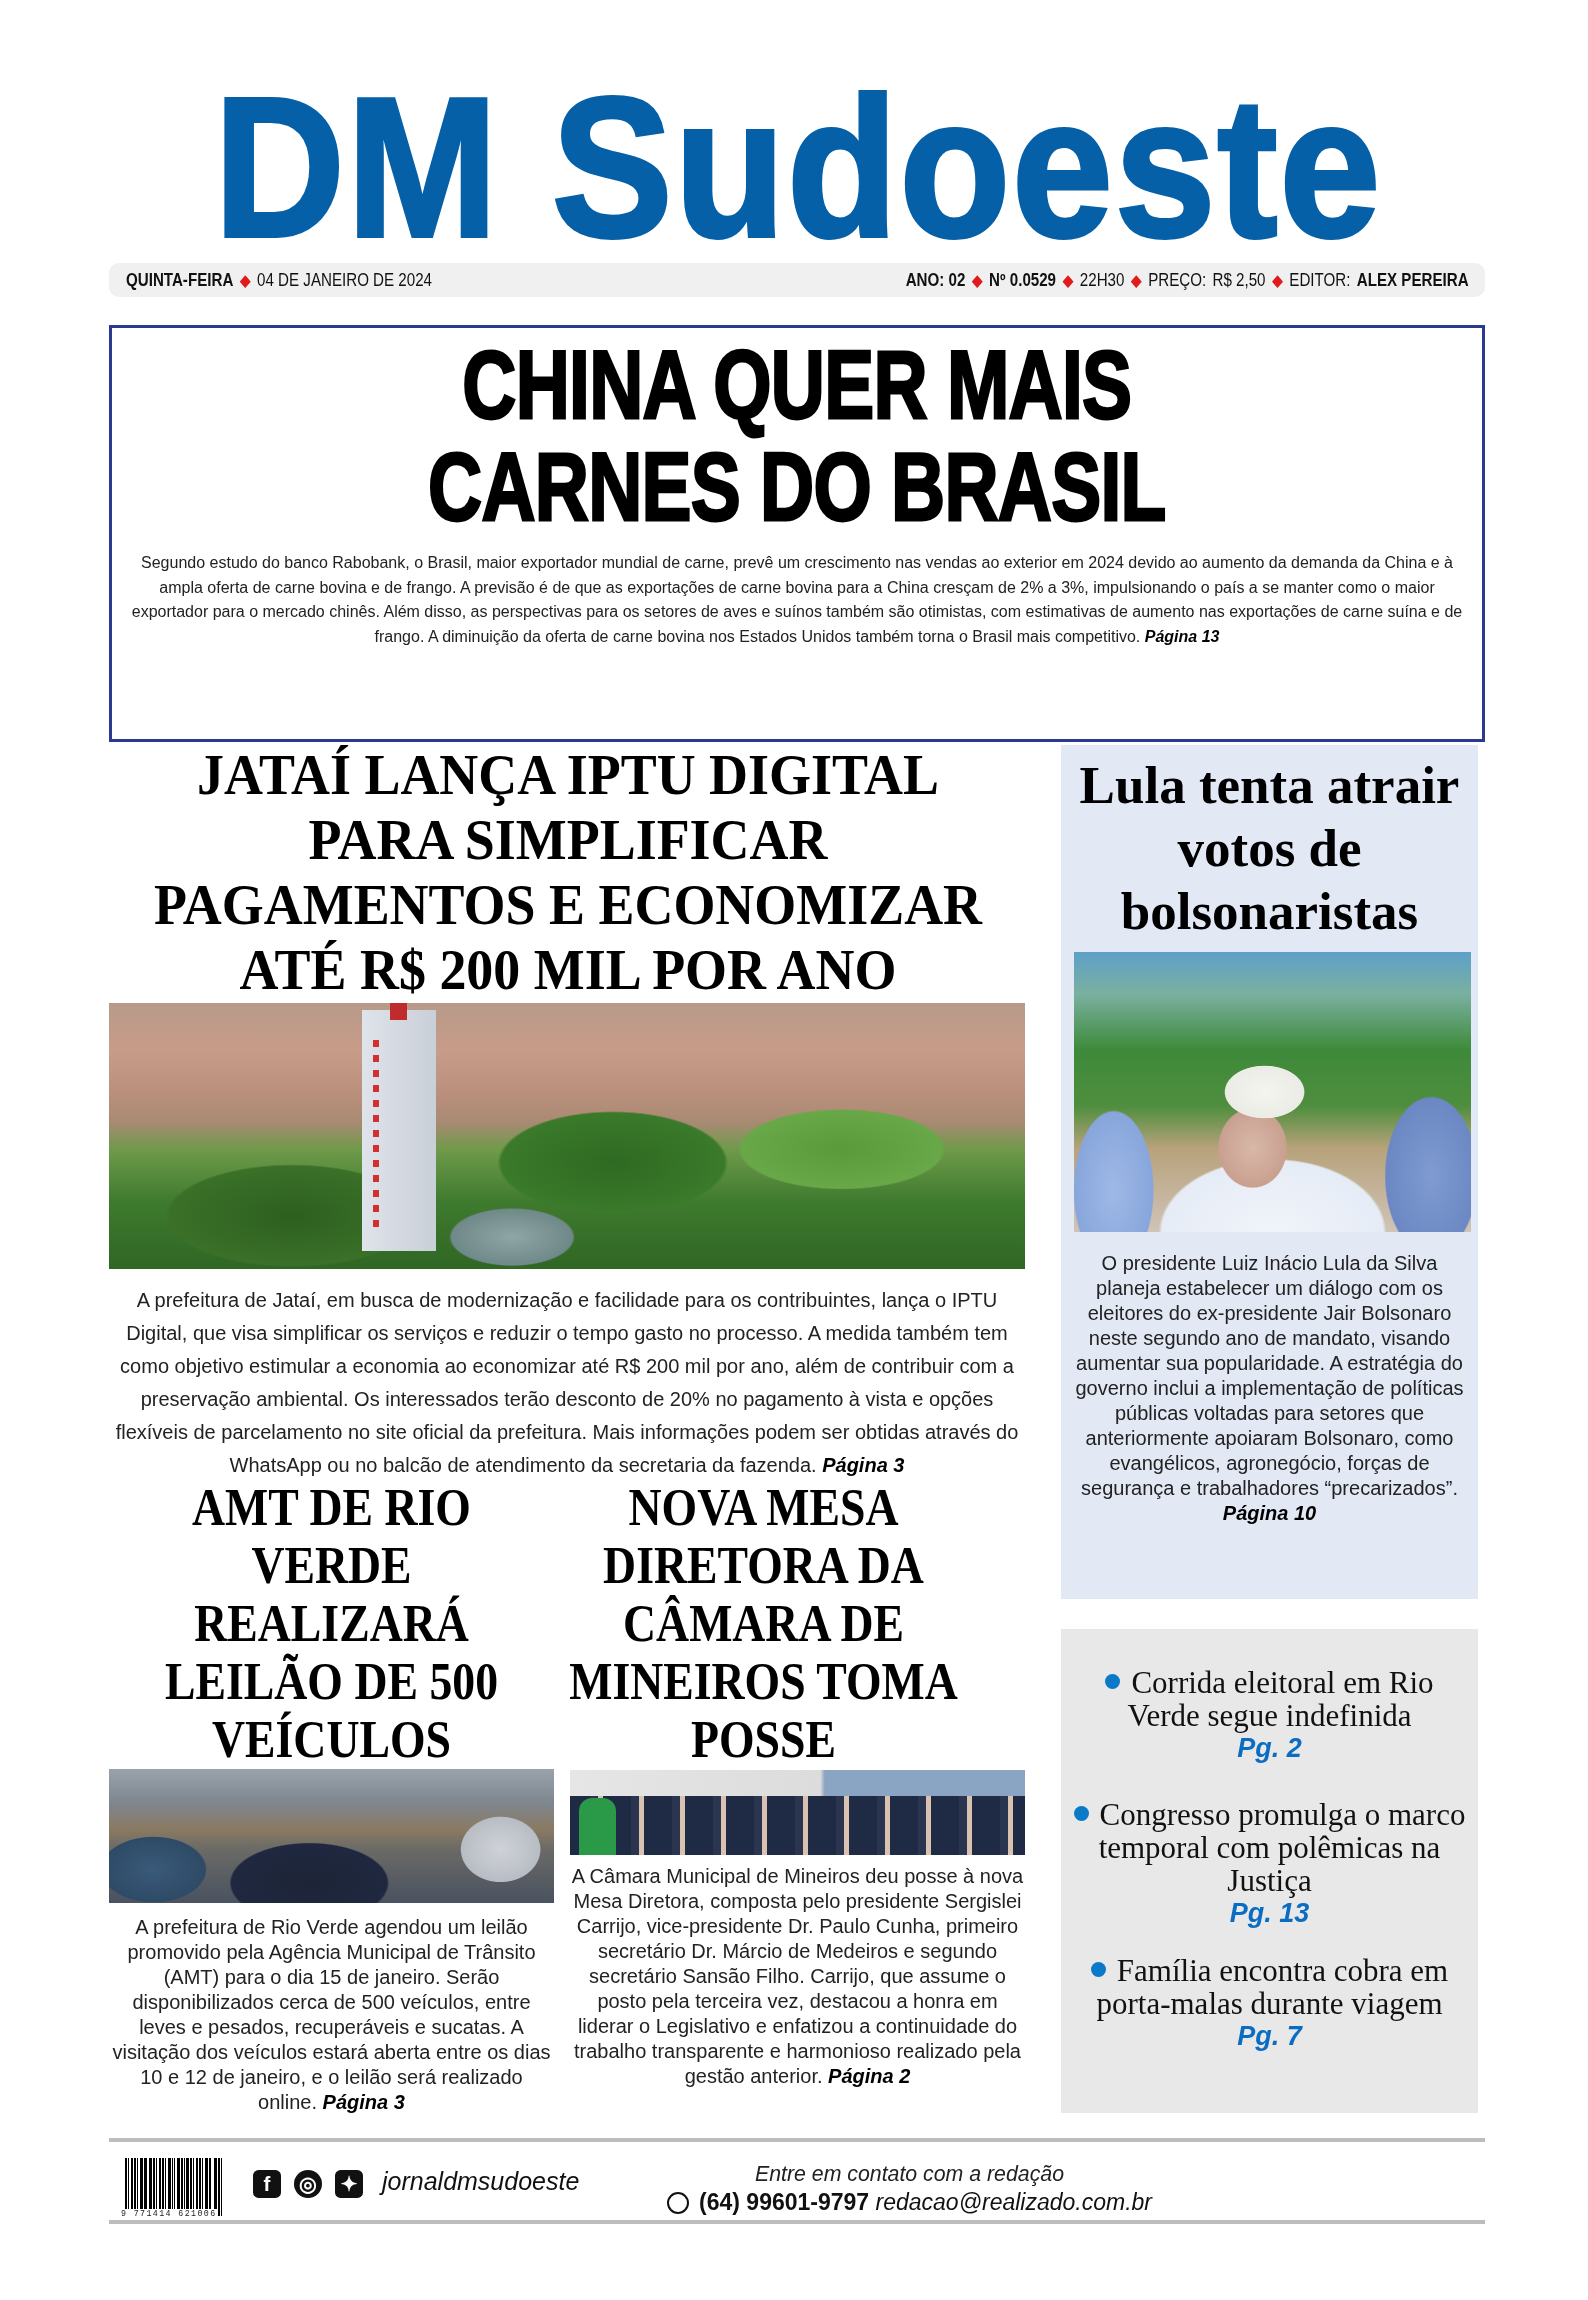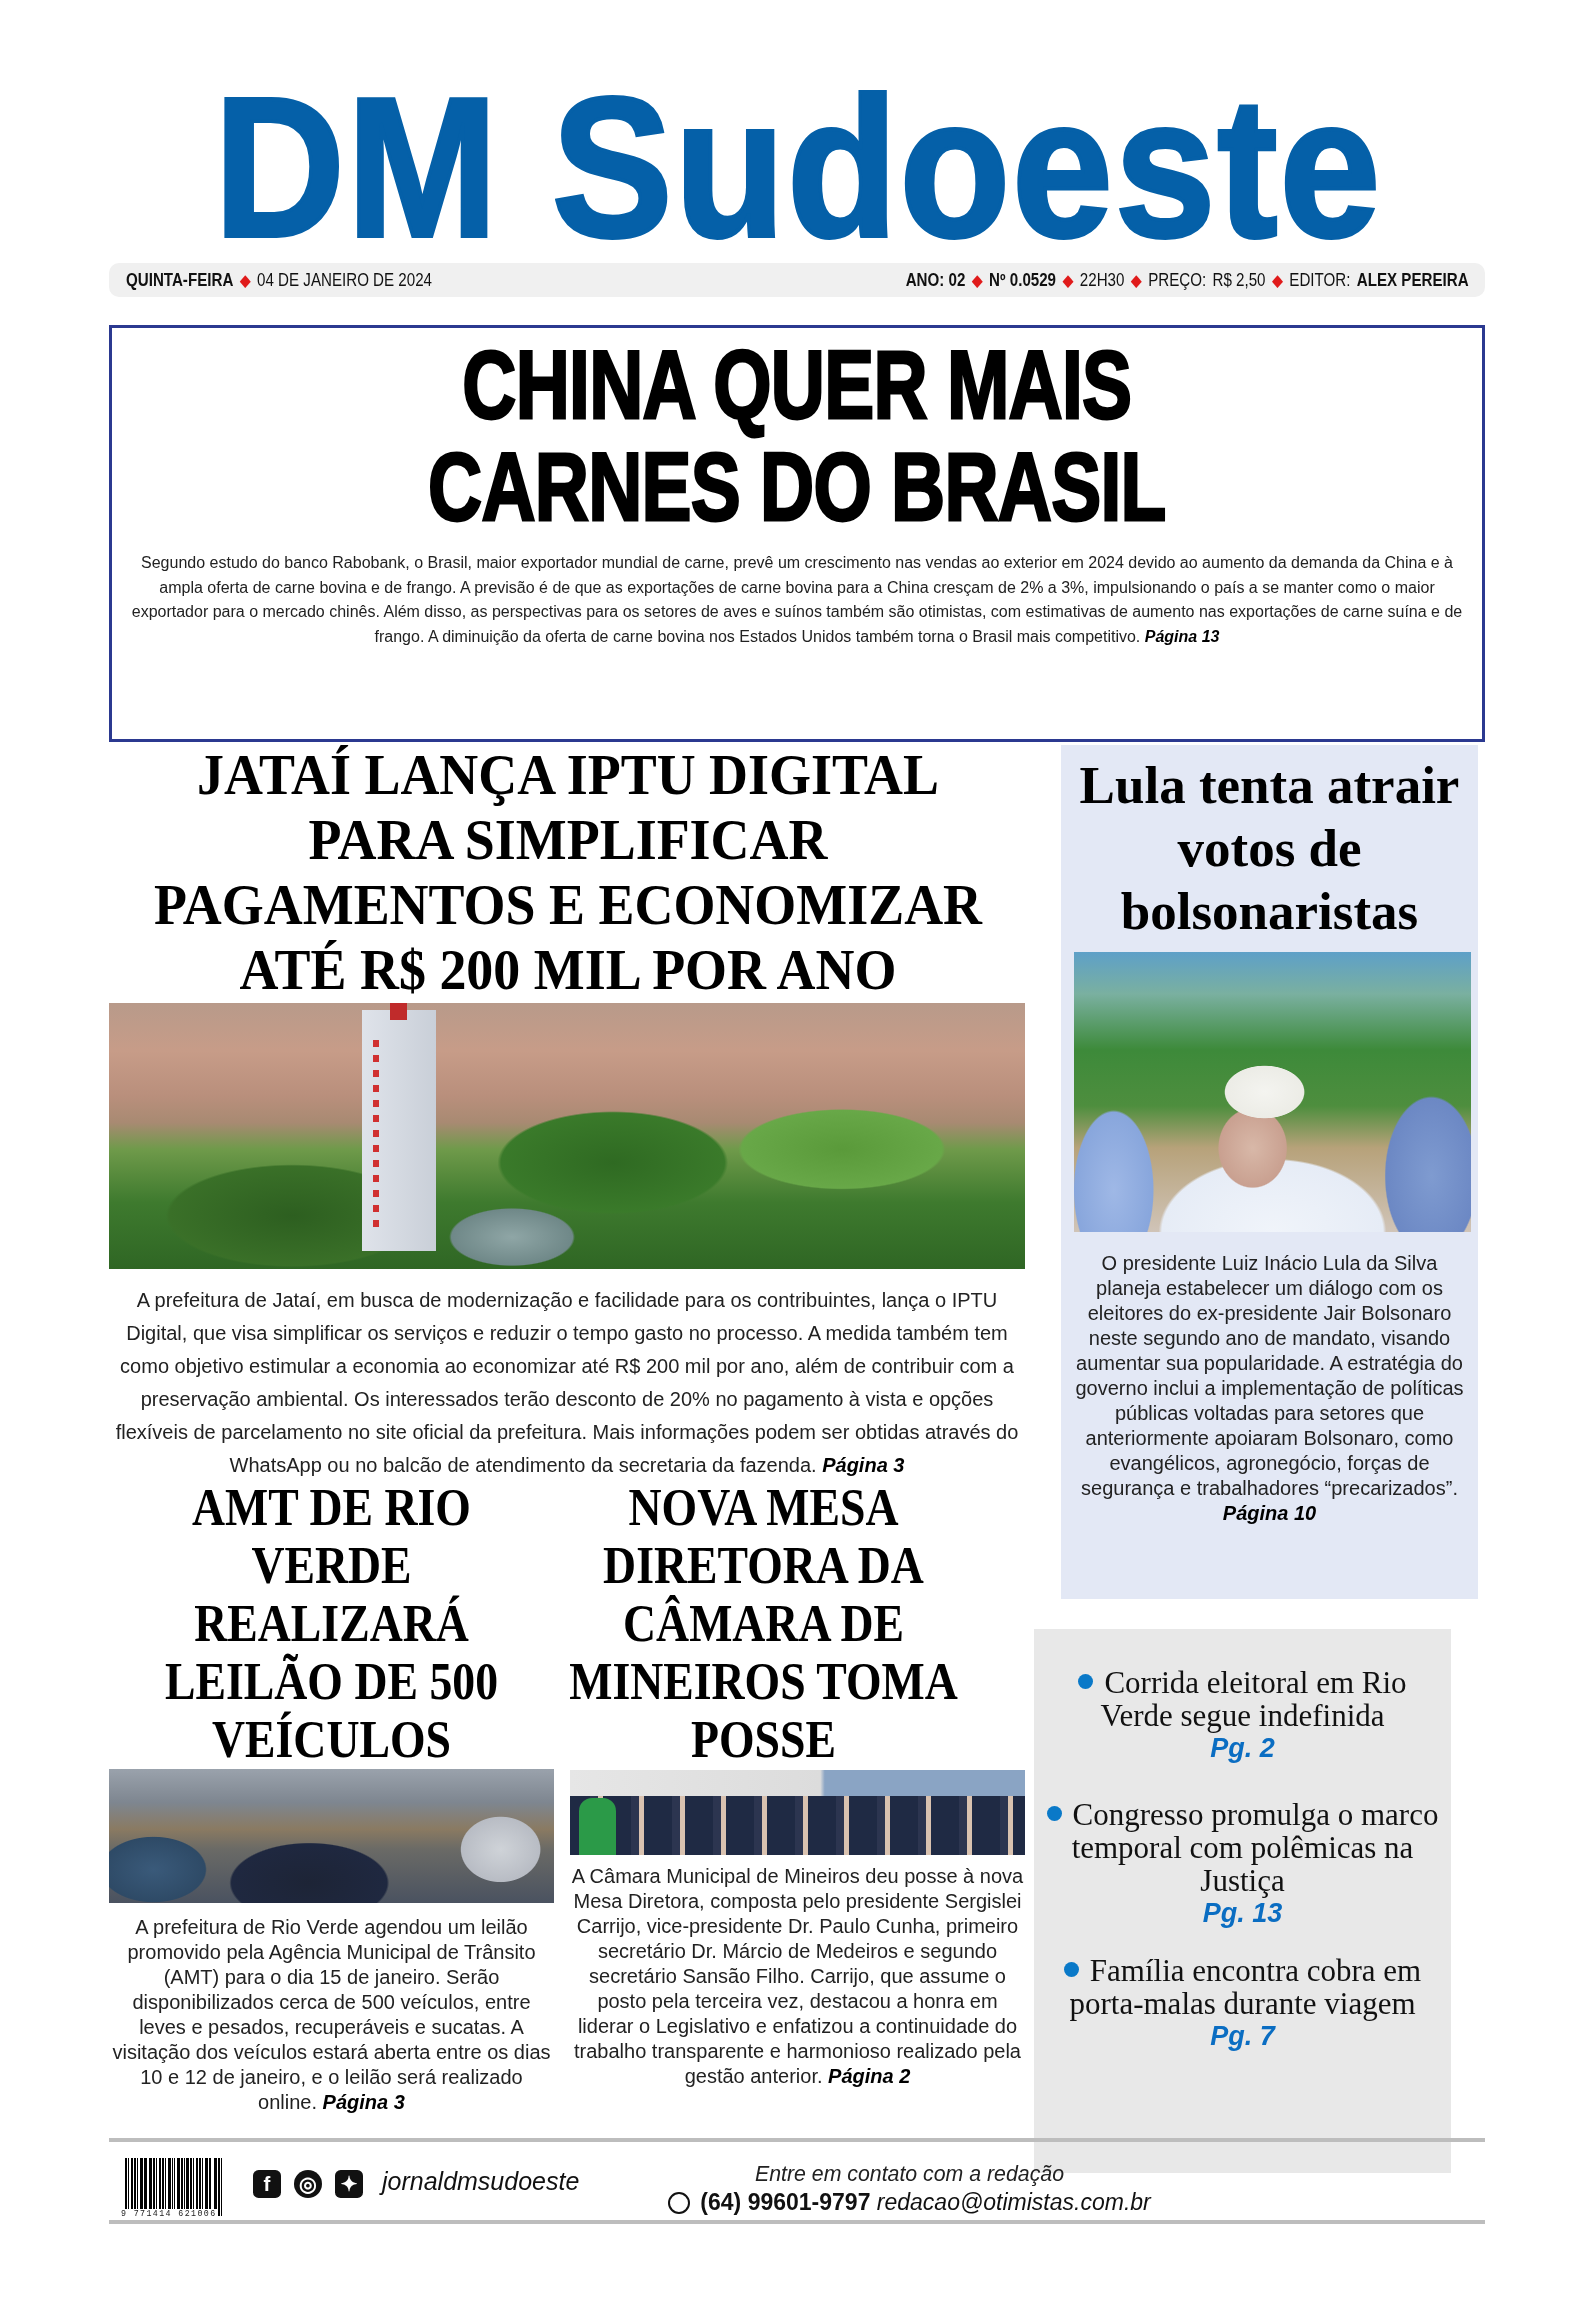--- a/index.html
+++ b/index.html
@@ -121,21 +121,21 @@
   .amt-body {
     left: 109px; top: 1915px; width: 445px; text-align: center;
     font-size: 20px; line-height: 25px; color: #222;
   }
   .mesa-body {
     left: 570px; top: 1864px; width: 455px; text-align: center;
     font-size: 20px; line-height: 25px; color: #222;
   }
 
   
-  .briefs-box { left: 1034px; top: 1629px; width: 417px; height: 544px; background: #e8e8e8; }
+  .briefs-box { left: 1061px; top: 1629px; width: 417px; height: 484px; background: #e8e8e8; }
   .brief { position: absolute; left: 9.3px; right: 9.3px; text-align: center; }
   .brief-text { font-family: "Liberation Serif", serif; font-size: 31px; line-height: 33px; color: #111; }
   .dot { display: inline-block; width: 15px; height: 15px; border-radius: 50%; background: #0a79c8; margin-right: 11px; vertical-align: 3.7px; }
   .brief-pg { font-weight: 700; font-style: italic; font-size: 27px; line-height: 33px; color: #0a6dc2; }
 
   
   .foot-line { left: 109px; width: 1376px; height: 3.7px; background: #bdbdbd; }
   .barcode {
     left: 125px; top: 2158px; width: 97px; height: 58px;
     background: repeating-linear-gradient(90deg, #000 0 1.9px, #fff 1.9px 2.8px, #000 2.8px 3.7px, #fff 3.7px 5.6px, #000 5.6px 8.3px, #fff 8.3px 9.3px);
@@ -252,17 +252,17 @@
   <span class="sicon">f</span>
   <span class="sicon round">◎</span>
   <span class="sicon">✦</span>
 </div>
 <div class="abs handle">jornaldmsudoeste</div>
 <div class="abs contact">
   <div class="contact-label">Entre em contato com a redação</div>
   <div class="contact-line">
     <span class="wa"></span>
     <span class="phone">(64) 99601-9797</span>
-    <span class="mail">redacao@otimistas.com.br</span>
+    <span class="mail">redacao@realizado.com.br</span>
   </div>
 </div>
 <div class="abs foot-line" style="top:2220px;"></div>
 
 
 </body></html>

